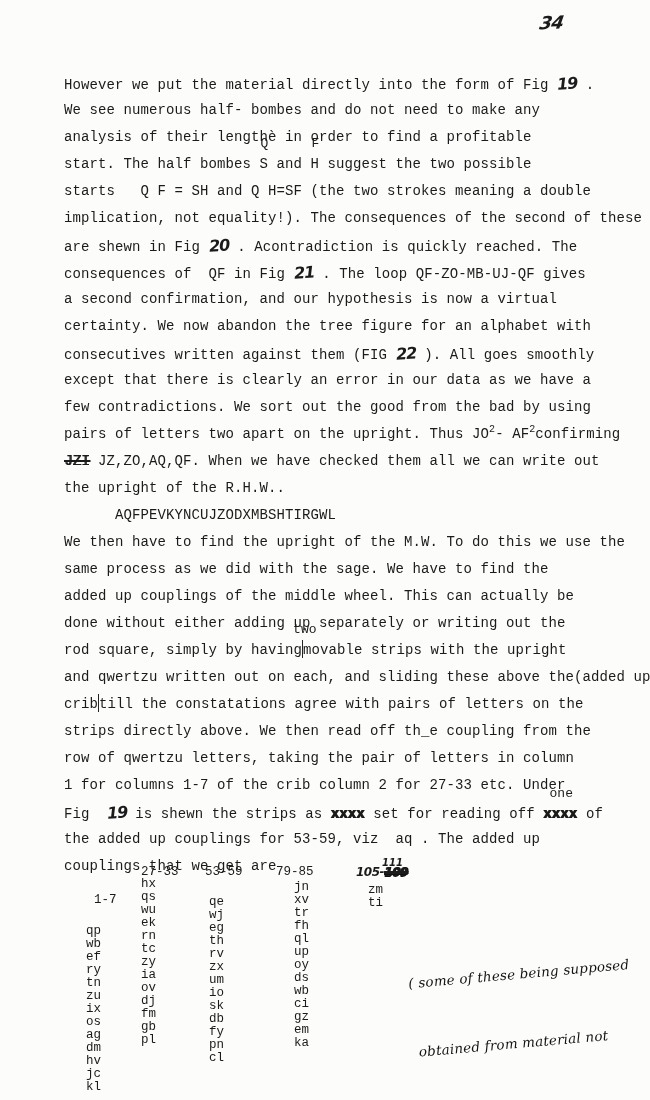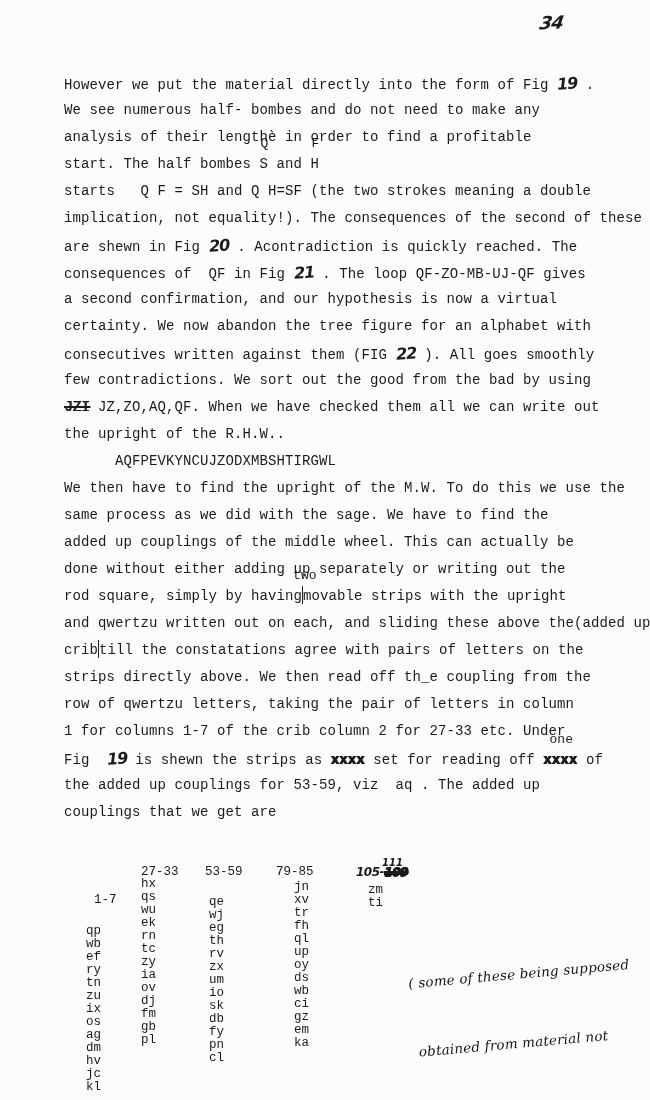--- a/index.html
+++ b/index.html
@@ -96,29 +96,31 @@
 <body>
 
 <div class="page">
 
   <div class="pageno">34</div>
 
   <div class="typescript">
     <div class="line"><span class="seg">However we put the material directly into the form of Fig </span><span class="hand">19</span><span class="seg"> .</span></div>
     <div class="line">We see numerous half- bombes and do not need to make any</div>
     <div class="line">analysis of their lengthè in order to find a profitable</div>
-    <div class="line"><span class="seg">start. The half bombes </span><span class="wrap"><span class="seg">S</span><span class="above">Q</span></span><span class="seg"> and </span><span class="wrap"><span class="seg">H</span><span class="above">F</span></span></div>
+    <div class="line"><span class="seg">start. The half bombes </span><span class="wrap"><span class="seg">S</span><span class="above">Q</span></span><span class="seg"> and </span><span class="wrap"><span class="seg">H</span><span class="above">F</span></span><span class="seg"> suggest the two possible</span></div>
     <div class="line">starts   Q F = SH and Q H=SF (the two strokes meaning a double</div>
     <div class="line">implication, not equality!). The consequences of the second of these</div>
     <div class="line"><span class="seg">are shewn in Fig </span><span class="hand">20</span><span class="seg"> . Acontradiction is quickly reached. The</span></div>
     <div class="line"><span class="seg">consequences of  QF in Fig </span><span class="hand">21</span><span class="seg"> . The loop QF-ZO-MB-UJ-QF gives</span></div>
     <div class="line">a second confirmation, and our hypothesis is now a virtual</div>
     <div class="line">certainty. We now abandon the tree figure for an alphabet with</div>
     <div class="line"><span class="seg">consecutives written against them (FIG </span><span class="hand">22</span><span class="seg"> ). All goes smoothly</span></div>
+    <div class="line">except that there is clearly an error in our data as we have a</div>
     <div class="line">few contradictions. We sort out the good from the bad by using</div>
+    <div class="line"><span class="seg">pairs of letters two apart on the upright. Thus JO</span><span class="sup">2</span><span class="seg">- AF</span><span class="sup">2</span><span class="seg">confirming</span></div>
     <div class="line"><span class="struckheavy">JZI</span><span class="seg"> JZ,ZO,AQ,QF. When we have checked them all we can write out</span></div>
     <div class="line">the upright of the R.H.W..</div>
     <div class="line">      AQFPEVKYNCUJZODXMBSHTIRGWL</div>
     <div class="line">We then have to find the upright of the M.W. To do this we use the</div>
     <div class="line">same process as we did with the sage. We have to find the</div>
     <div class="line">added up couplings of the middle wheel. This can actually be</div>
     <div class="line">done without either adding up separately or writing out the</div>
     <div class="line"><span class="seg">rod square, simply by having</span><span class="wrap"><span class="vbar"></span><span class="above" style="left:-9px;">two</span></span><span class="seg">movable strips with the upright</span></div>
     <div class="line">and qwertzu written out on each, and sliding these above the(added up</div>
     <div class="line"><span class="seg">crib</span><span class="vbar"></span><span class="seg">till the constatations agree with pairs of letters on the</span></div>

